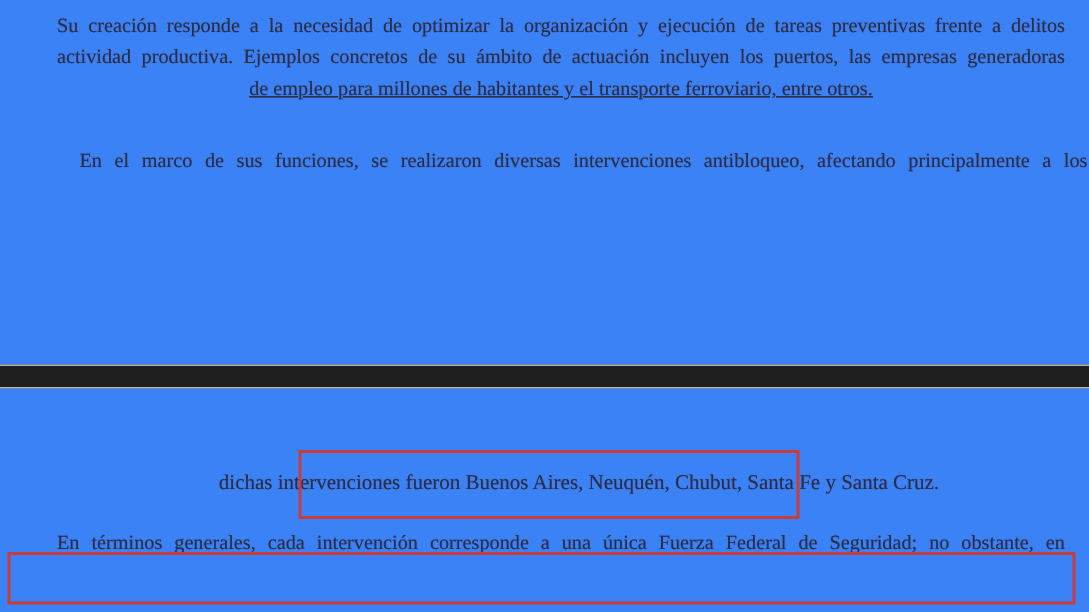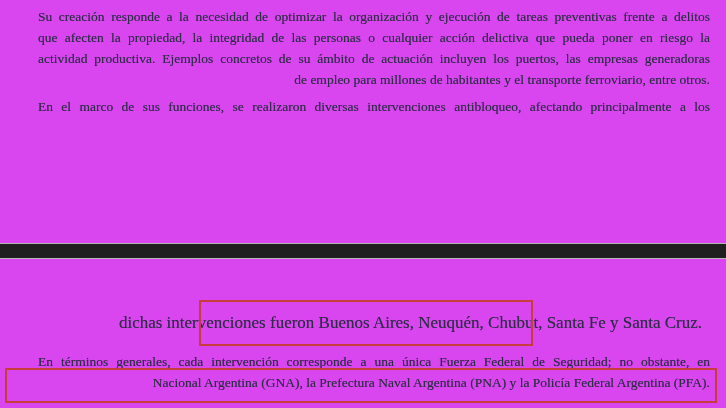--- a/index.html
+++ b/index.html
@@ -1,46 +1,46 @@
 <!DOCTYPE html>
 <html><head>
 <meta charset="utf-8">
 <style>
   html, body { margin: 0; padding: 0; background: #ffffff; }
   .page {
     position: relative;
     width: 726px;
     height: 408px;
-    background: #d946ef;
+    background: #3b82f6;
     overflow: hidden;
     font-family: "Liberation Serif", serif;
     color: #2d2d45;
   }
   .para {
     position: absolute;
     left: 38px;
     width: 672px;
     font-size: 13.5px;
     line-height: 21px;
     text-shadow: 0 0 0.5px rgba(43,43,80,0.55);
   }
   #p1 { top: 6px; }
-  #p2 { top: 96px; }
+  #p2 { top: 96px; margin-left: 15px; }
   #p3 { top: 352px; line-height: 20.5px; }
   .line { display: block; }
   .just { text-align: justify; text-align-last: justify; }
-  .last { text-align: right; }
+  .last { text-align: center; text-decoration: underline; }
   .provinces {
     position: absolute;
-    left: 30px;
+    left: 50px;
     top: 312px;
     width: 672px;
-    font-size: 17px;
+    font-size: 14px;
     line-height: 21px;
-    text-align: right;
+    text-align: center;
     text-shadow: 0 0 0.5px rgba(43,43,80,0.55);
   }
   .bar {
     position: absolute;
     left: 0;
     top: 243px;
     width: 726px;
     height: 16px;
     background: #1f1f1f;
     border-top: 1px solid #b3b3b3;
@@ -57,34 +57,32 @@
   .box1 { left: 199px; top: 300px; width: 334px; height: 46px; }
   .box2 { left: 5px;   top: 368px; width: 712px; height: 35px; }
 </style>
 </head>
 <body>
 
 <div class="page" style="color: rgb(45, 45, 69);">
 
   <div class="para" id="p1">
     <span class="line just">Su creación responde a la necesidad de optimizar la organización y ejecución de tareas preventivas frente a delitos</span>
-    <span class="line just">que afecten la propiedad, la integridad de las personas o cualquier acción delictiva que pueda poner en riesgo la</span>
     <span class="line just">actividad productiva. Ejemplos concretos de su ámbito de actuación incluyen los puertos, las empresas generadoras</span>
     <span class="line last">de empleo para millones de habitantes y el transporte ferroviario, entre otros.</span>
   </div>
 
   <div class="para" id="p2">
     <span class="line just">En el marco de sus funciones, se realizaron diversas intervenciones antibloqueo, afectando principalmente a los</span>
   </div>
 
   <div class="bar" style="background: rgb(31, 31, 31);"></div>
 
   <div class="provinces">dichas intervenciones fueron Buenos Aires, Neuquén, Chubut, Santa Fe y Santa Cruz.</div>
 
   <div class="para" id="p3">
     <span class="line just">En términos generales, cada intervención corresponde a una única Fuerza Federal de Seguridad; no obstante, en</span>
-    <span class="line last">Nacional Argentina (GNA), la Prefectura Naval Argentina (PNA) y la Policía Federal Argentina (PFA).</span>
   </div>
 
   <div class="redbox box1" style="border-color: rgb(200, 60, 60);"></div>
   <div class="redbox box2" style="border-color: rgb(200, 60, 60);"></div>
 
 </div>
 
 </body></html>

